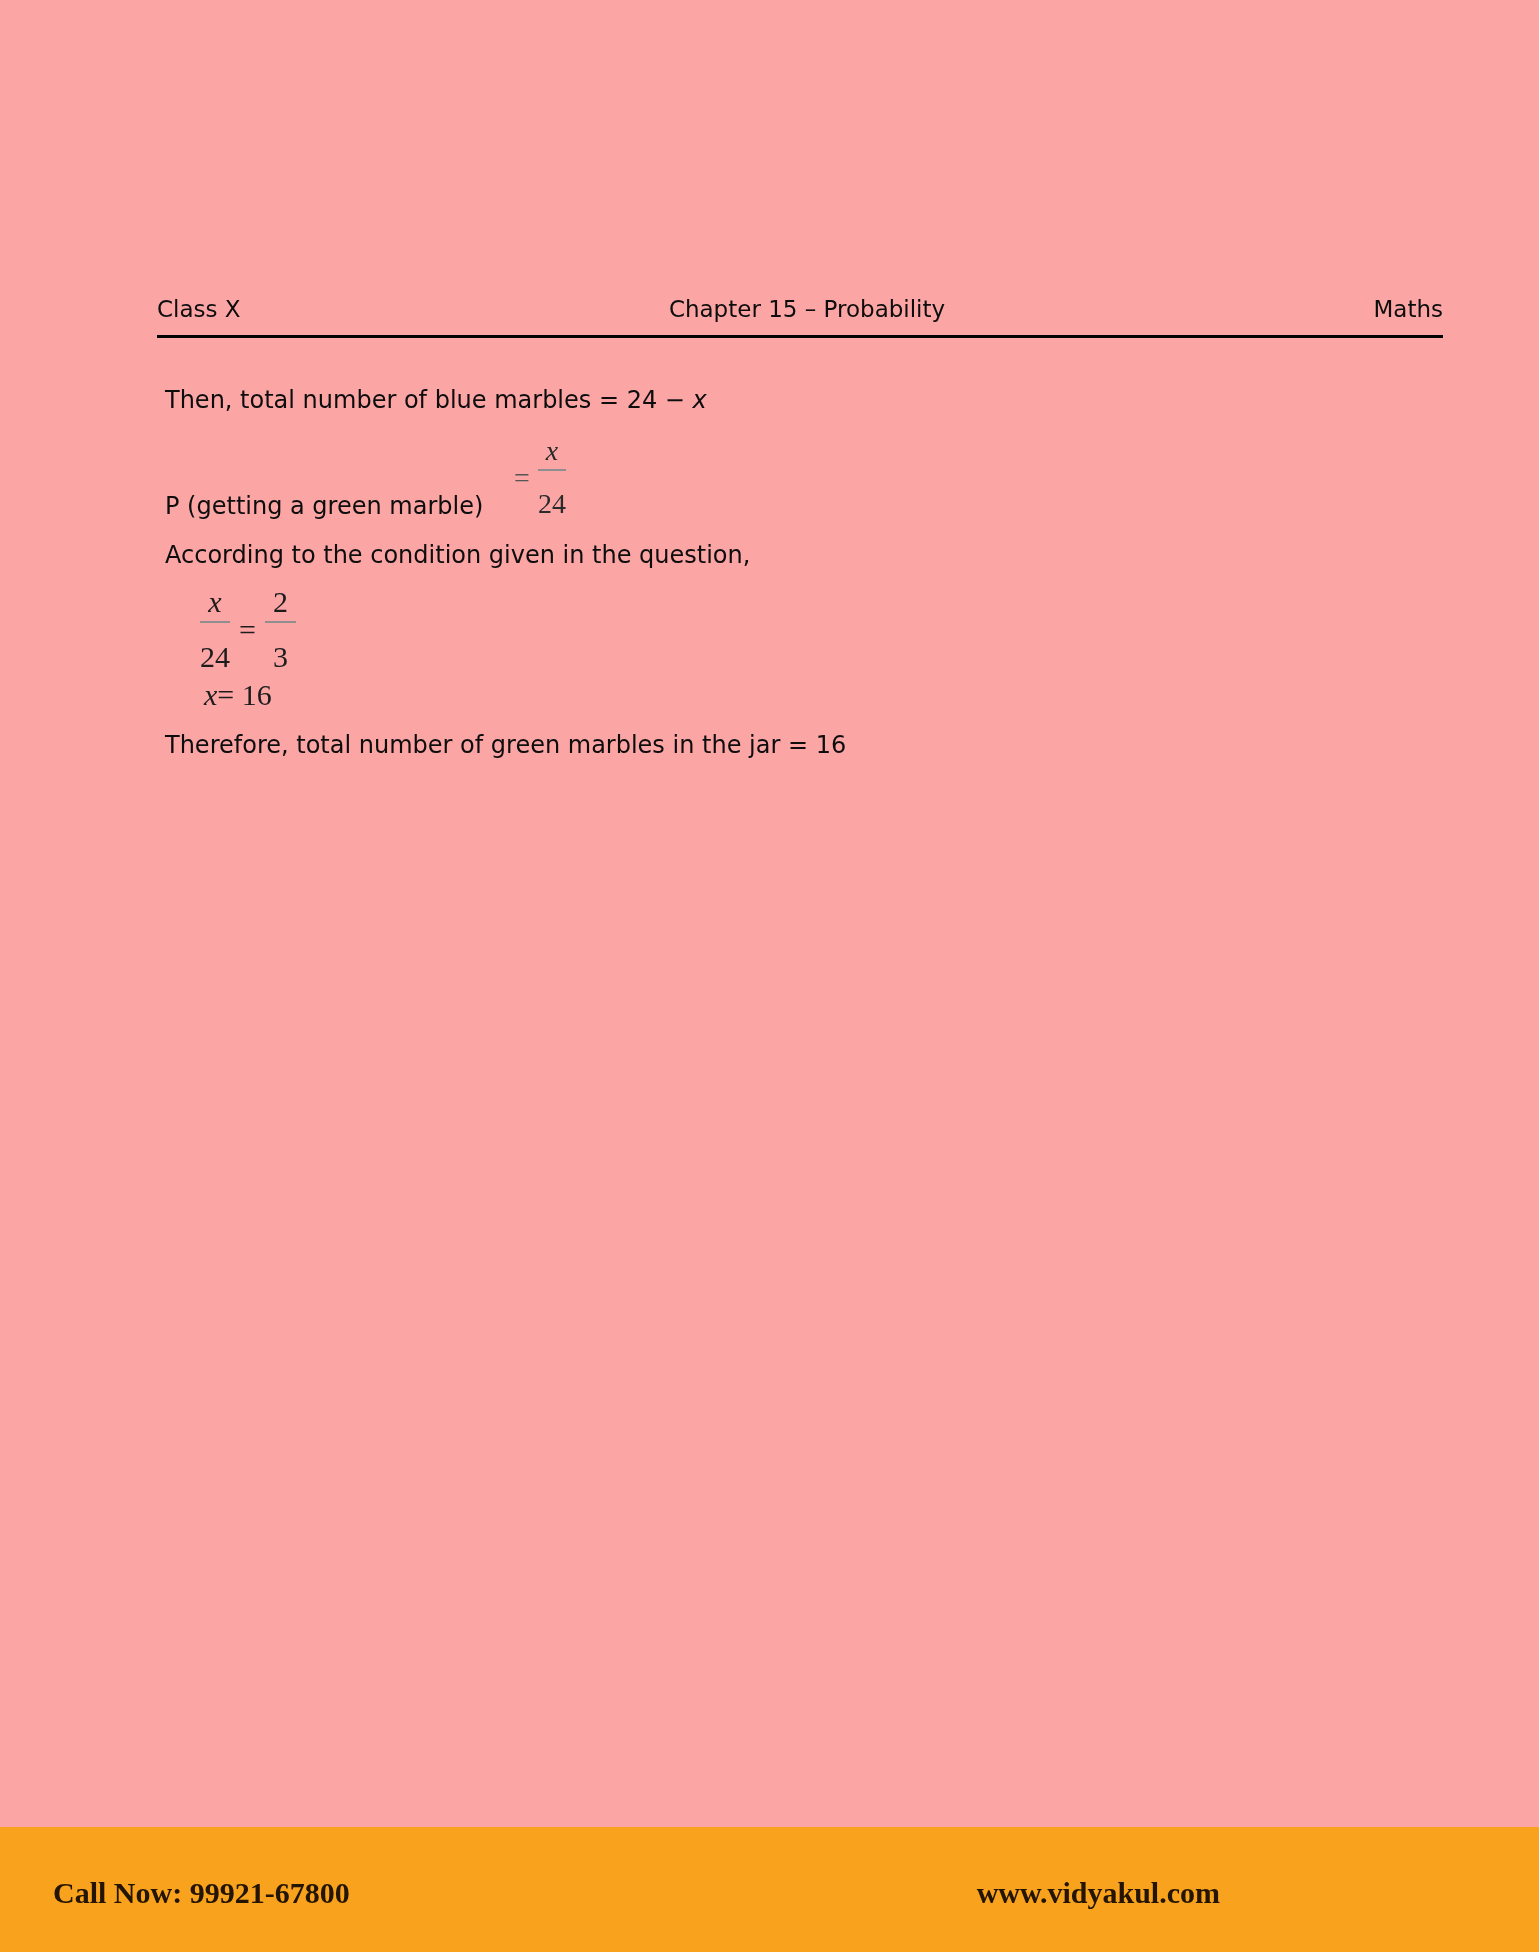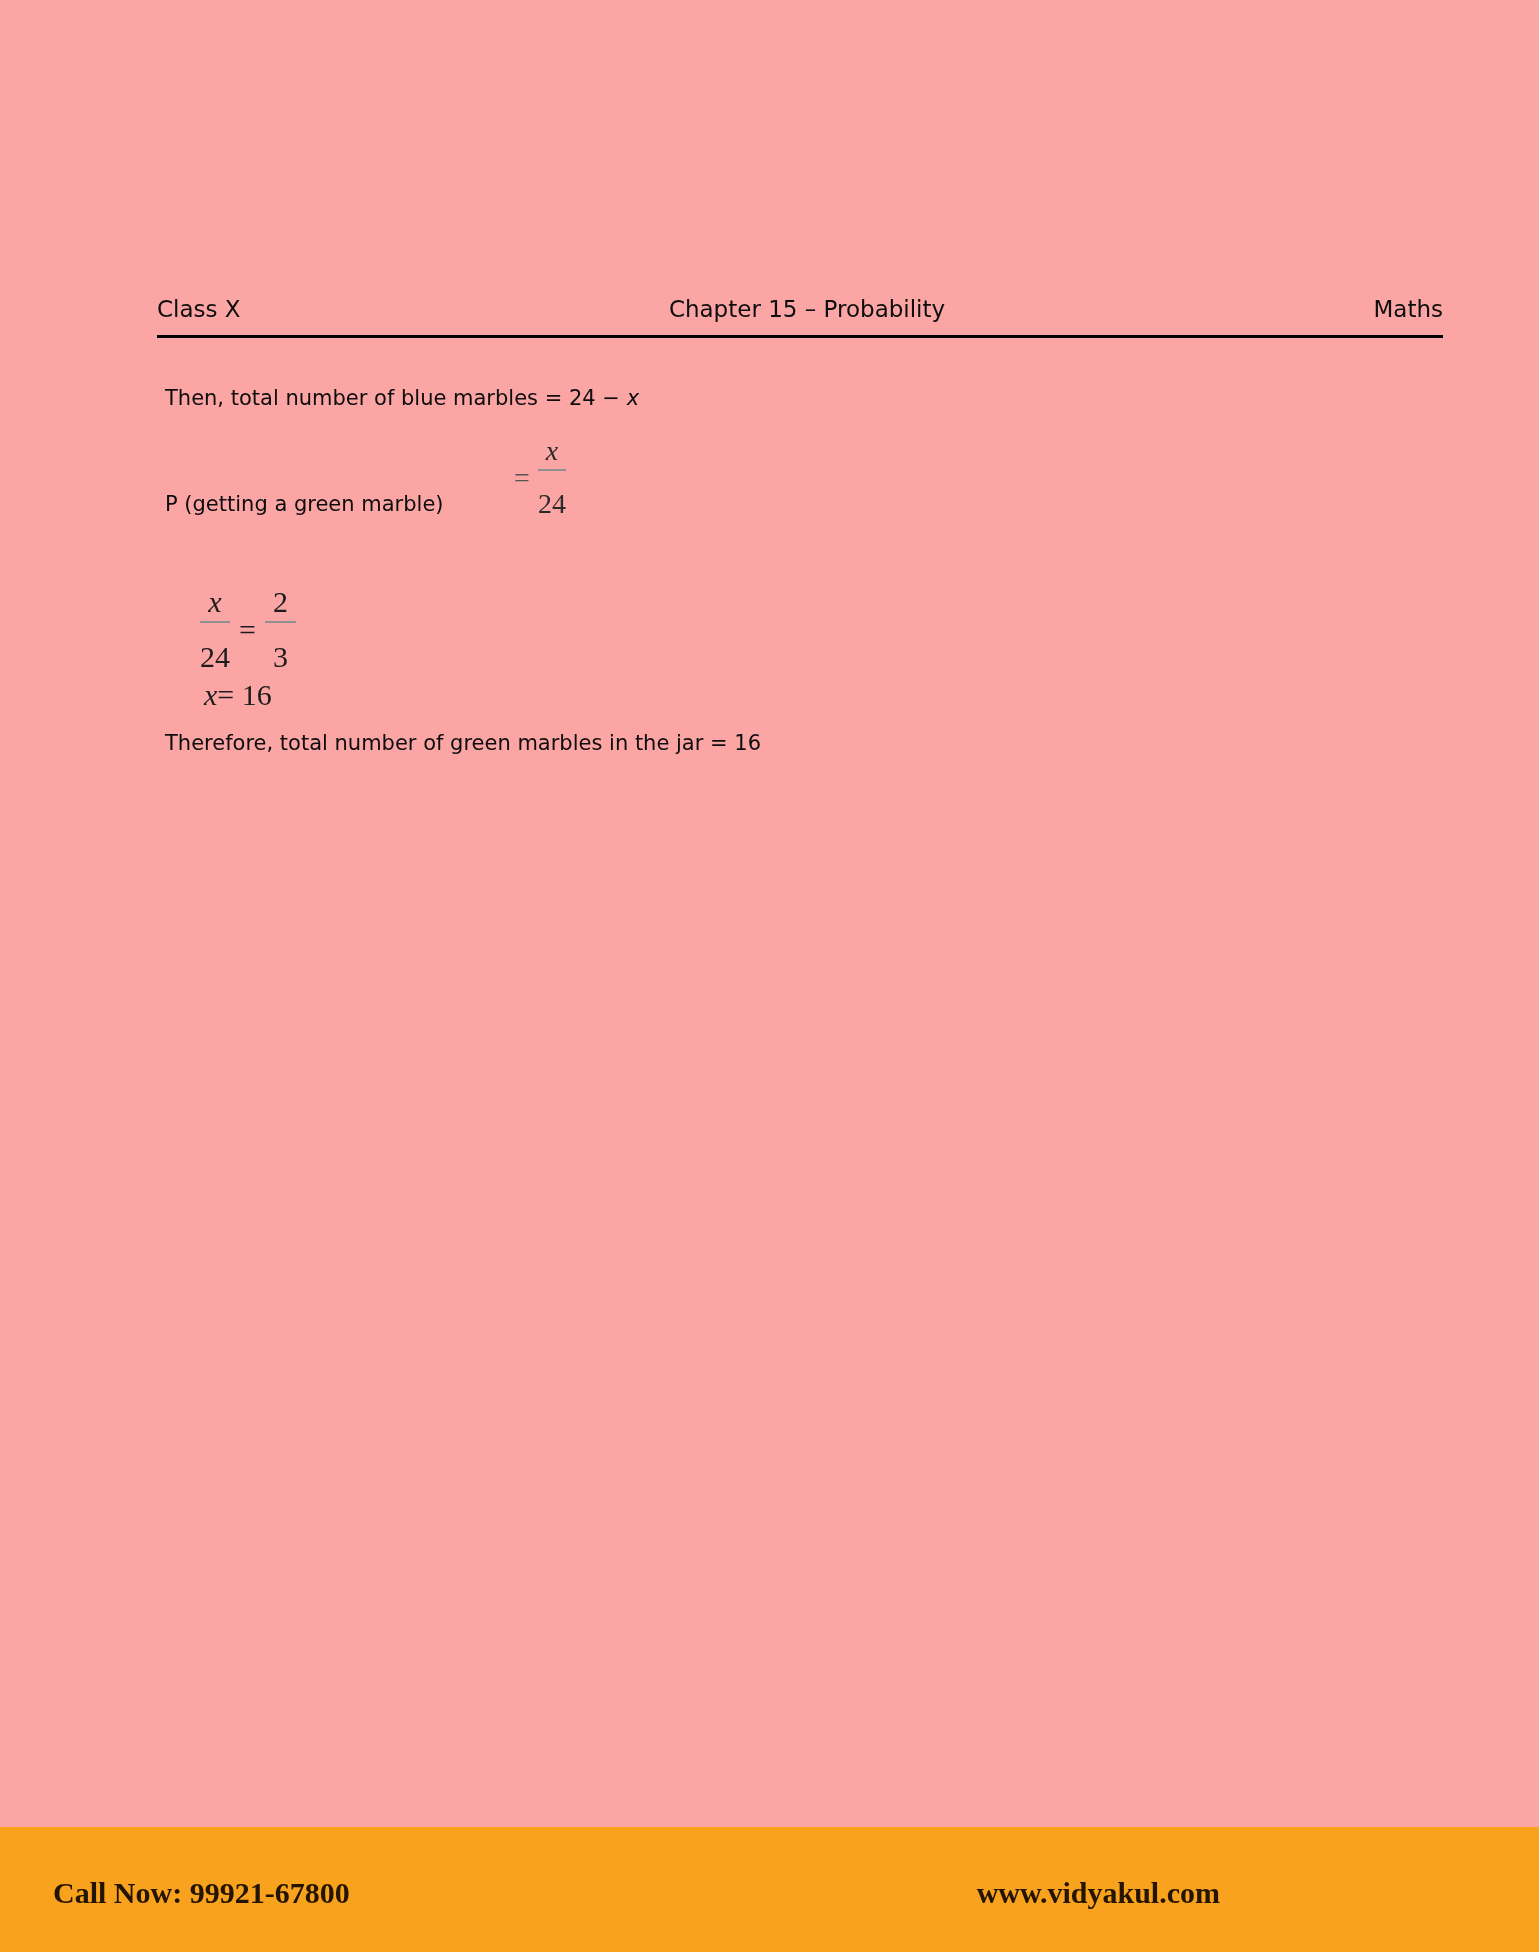--- a/index.html
+++ b/index.html
@@ -24,21 +24,21 @@
     align-items: baseline;
     font-size: 23px;
     padding-bottom: 13px;
     border-bottom: 3px solid #000000;
   }
 
   
   .tline {
     position: absolute;
     left: 165px;
-    font-size: 21px;
+    font-size: 24px;
     white-space: nowrap;
     line-height: 1.2;
   }
   .ital { font-style: italic; }
 
   
   .math {
     font-family: "Liberation Serif", "DejaVu Serif", serif;
     color: #2a2a2a;
   }
@@ -125,20 +125,21 @@
   </div>
 
   <div class="p-fraction math mfrac-row">
     <span class="eq">=</span>
     <span class="frac">
       <span class="fnum ital">x</span>
       <span class="fden">24</span>
     </span>
   </div>
 
+  <div class="tline" style="top:541px">According to the condition given in the question,</div>
 
   <div class="equation-block math mfrac-row">
     <span class="frac">
       <span class="fnum ital">x</span>
       <span class="fden">24</span>
     </span>
     <span class="eq">=</span>
     <span class="frac">
       <span class="fnum">2</span>
       <span class="fden">3</span>

